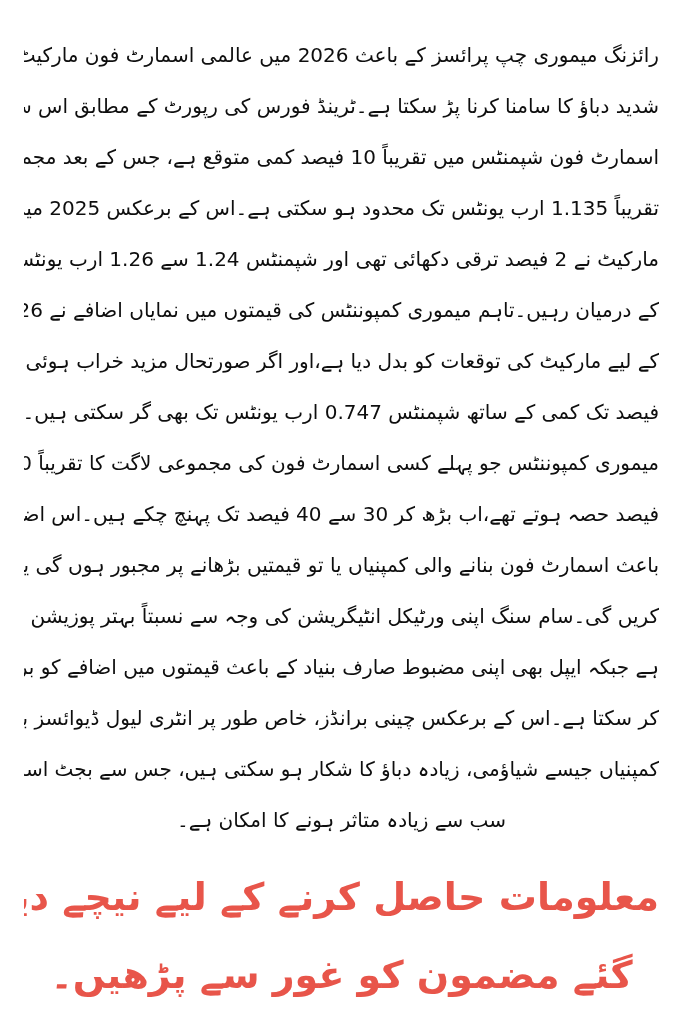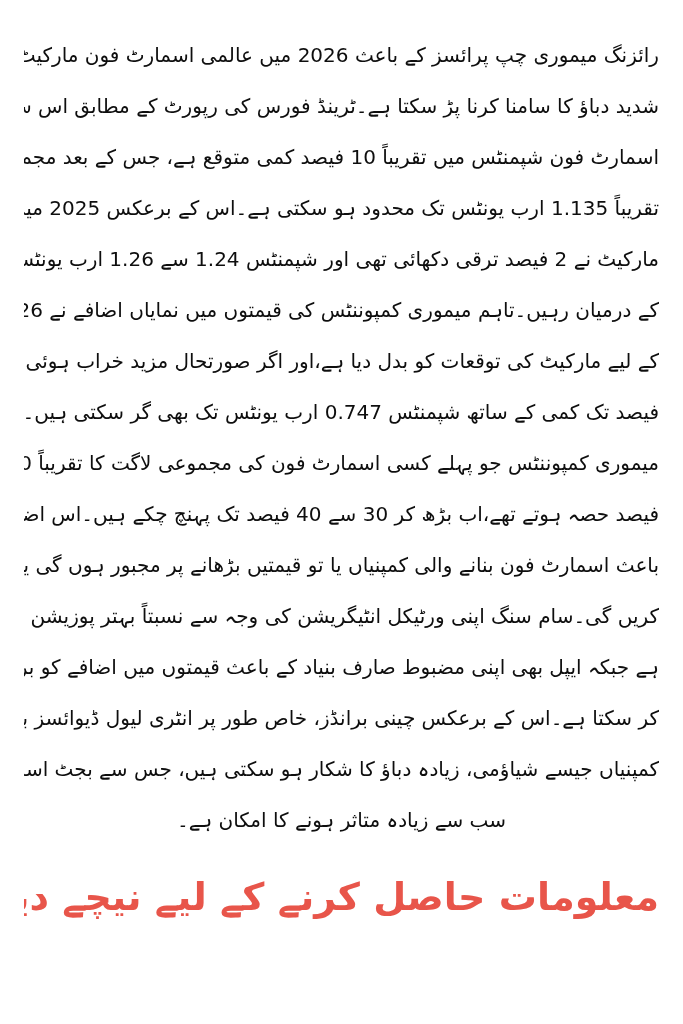--- a/index.html
+++ b/index.html
@@ -71,15 +71,16 @@
     <div class="article-line">باعث اسمارٹ فون بنانے والی کمپنیاں یا تو قیمتیں بڑھانے پر مجبور ہوں گی یا پیداوار کم</div>
     <div class="article-line">کریں گی۔سام سنگ اپنی ورٹیکل انٹیگریشن کی وجہ سے نسبتاً بہتر پوزیشن میں ہو سکتا</div>
     <div class="article-line">ہے جبکہ ایپل بھی اپنی مضبوط صارف بنیاد کے باعث قیمتوں میں اضافے کو برداشت</div>
     <div class="article-line">کر سکتا ہے۔اس کے برعکس چینی برانڈز، خاص طور پر انٹری لیول ڈیوائسز بنانے والی</div>
     <div class="article-line">کمپنیاں جیسے شیاؤمی، زیادہ دباؤ کا شکار ہو سکتی ہیں، جس سے بجٹ اسمارٹ فون مارکیٹ</div>
     <div class="article-line center">سب سے زیادہ متاثر ہونے کا امکان ہے۔</div>
   </div>
 
   <div class="footer-note">
     <div class="note-line">معلومات حاصل کرنے کے لیے نیچے دیے</div>
+    <div class="note-line">گئے مضمون کو غور سے پڑھیں۔</div>
   </div>
 
 </div>
 
 </body></html>

